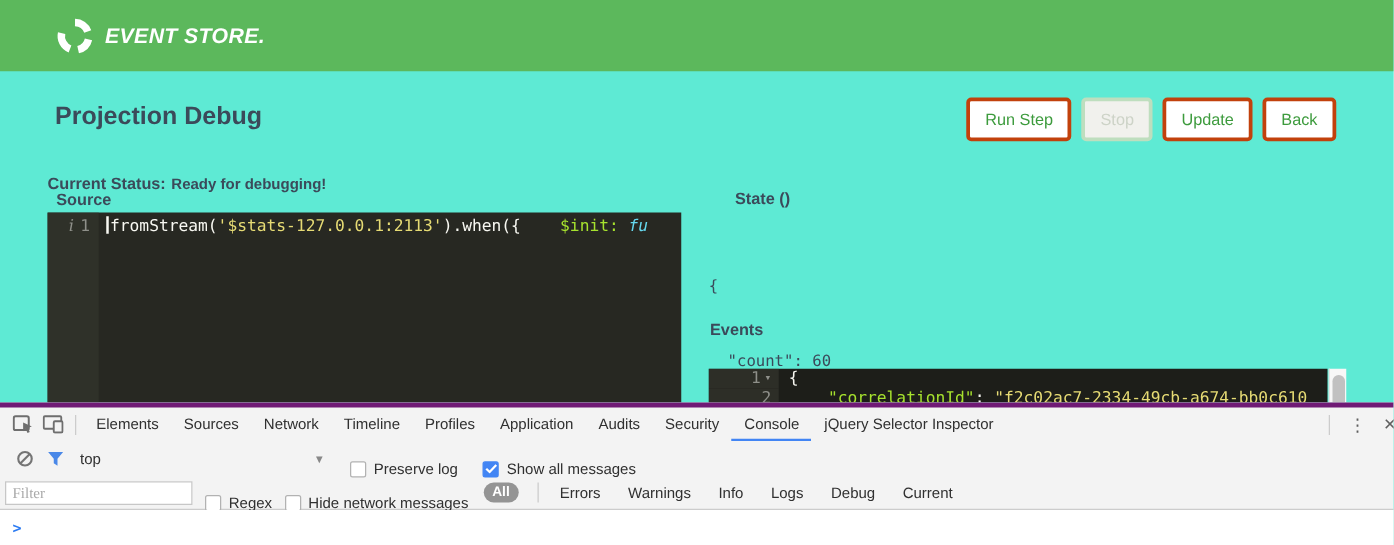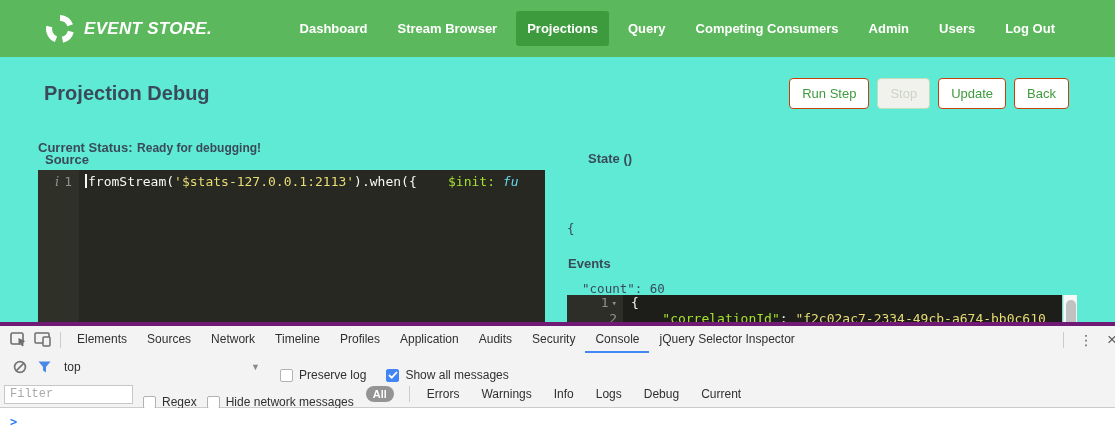--- a/index.html
+++ b/index.html
@@ -13,21 +13,21 @@
   .brand { display:flex; align-items:center; gap:9px; cursor:pointer; }
   .brand-text { color:#fff; font-weight:bold; font-style:italic; font-size:17px; letter-spacing:.3px; }
   .nav-links { margin-left:auto; display:flex; align-items:center; }
   .nav-link { color:#fff; font-weight:bold; font-size:13px; padding:10px 11px; margin:0 4px;
               border-radius:3px; cursor:pointer; white-space:nowrap; }
   .nav-link.active { background:#3d9b3d; }
 
   
   .page-title { position:absolute; left:44px; top:82px; font-size:20px; font-weight:bold; color:#3b4a5a; }
   .header-buttons { position:absolute; top:78px; right:46px; display:flex; gap:8px; }
-  .btn { background:#fff; border:1px solid #c2410c; color:#3d9b3d; border-radius:4px;
+  .btn { background:#fff; border:3px solid #c2410c; color:#3d9b3d; border-radius:4px;
          font-size:13px; padding:7px 12px; font-family:inherit; cursor:pointer; }
   .btn.disabled { background:#f1f1ed; border-color:#bedebe; color:#cdd3c7; cursor:default; }
 
   .status-line { position:absolute; left:38px; top:138px; color:#3b4a5a; }
   .status-label { font-size:13px; font-weight:bold; }
   .status-value { font-size:12px; font-weight:bold; }
 
   .panel-label { position:absolute; font-size:13px; font-weight:bold; color:#3b4a5a; }
   .source-label { left:45px; top:152px; }
   .state-label  { left:568px; top:151px;margin-left:20px; }
@@ -81,22 +81,22 @@
   .dt-console-toolbar { height:28px; flex:none; display:flex; align-items:center; padding:0 8px; }
   .dt-context { display:flex; align-items:center; justify-content:space-between; width:196px; margin-left:8px; cursor:pointer; }
   .dt-arrow { font-size:9px; color:#888; }
   .cb-group { display:flex; align-items:center; margin-left:20px; cursor:pointer;margin-top:16px; }
   .cb { width:13px; height:13px; border:1px solid #b2b2b2; border-radius:2px; background:#fff;
         margin-right:6px; flex:none; display:flex; align-items:center; justify-content:center; }
   .cb.checked { background:#4285f4; border-color:#4285f4; }
 
   .dt-filter-bar { height:27px; flex:none; display:flex; align-items:center; padding:0 4px;
                    border-bottom:1px solid #ccc; }
-  .filter-input { width:129px; height:19px; border:1px solid #c7c7c7; font-size:12px; padding:1px 5px;
-                  font-family:Liberation Mono, monospace; color:#333; background:#fff; }
+  .filter-input { width:150px; height:19px; border:1px solid #c7c7c7; font-size:12px; padding:1px 5px;
+                  font-family:Liberation Serif, serif; color:#333; background:#fff; }
   .filter-input::placeholder { color:#a9a9a9; }
   .dt-filter-bar .cb-group { margin-left:10px; }
   .all-badge { background:#949494; color:#fff; font-size:11px; font-weight:bold; padding:2px 7px;
                border-radius:9px; margin:0 9px 0 12px; cursor:pointer; }
   .level { padding:0 11px; cursor:pointer; white-space:nowrap; }
 
   .dt-console { flex:1; background:#fff; }
   .console-prompt-row { padding:7px 0 0 10px; cursor:text; }
   .prompt-chevron { color:#2c7bf2; font-weight:bold; font-size:12px;
                     font-family:"DejaVu Sans Mono", monospace; }
@@ -110,30 +110,20 @@
     <div class="brand">
       <svg width="30" height="30" viewBox="0 0 30 30">
         <g stroke="#ffffff" stroke-width="6" fill="none">
           <path d="M 15 4 A 11 11 0 0 1 25.2 11.2"></path>
           <path d="M 25.8 17.5 A 11 11 0 0 1 17.5 25.7"></path>
           <path d="M 11 25.2 A 11 11 0 0 1 4.3 12.5"></path>
         </g>
       </svg>
       <span class="brand-text">EVENT STORE.</span>
     </div>
-    <nav class="nav-links">
-      <a class="nav-link">Dashboard</a>
-      <a class="nav-link">Stream Browser</a>
-      <a class="nav-link active">Projections</a>
-      <a class="nav-link">Query</a>
-      <a class="nav-link">Competing Consumers</a>
-      <a class="nav-link">Admin</a>
-      <a class="nav-link">Users</a>
-      <a class="nav-link">Log Out</a>
-    </nav>
   </header>
 
   <h1 class="page-title">Projection Debug</h1>
   <div class="header-buttons">
     <button class="btn">Run Step</button>
     <button class="btn disabled">Stop</button>
     <button class="btn">Update</button>
     <button class="btn">Back</button>
   </div>
 

